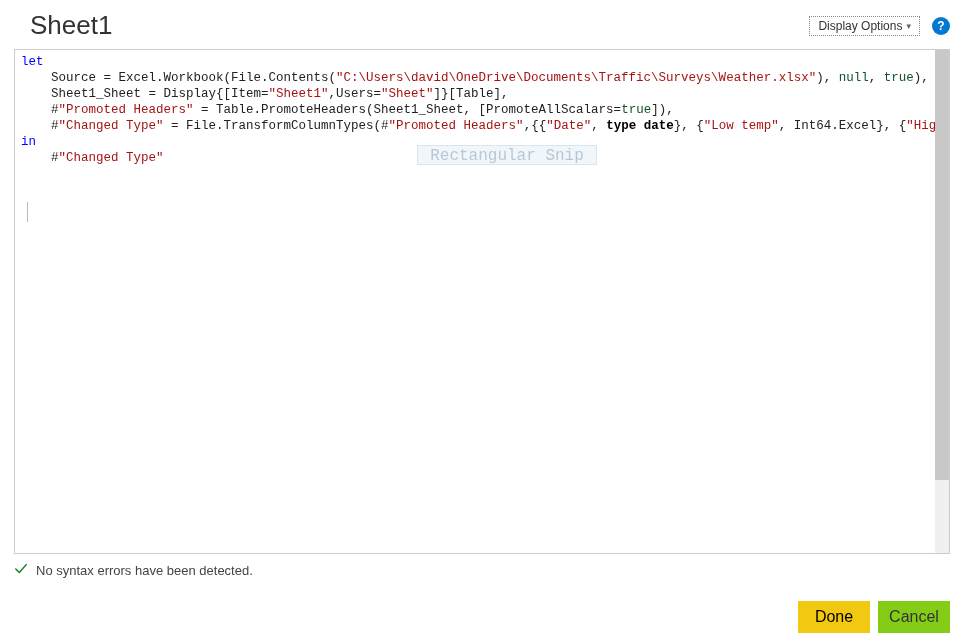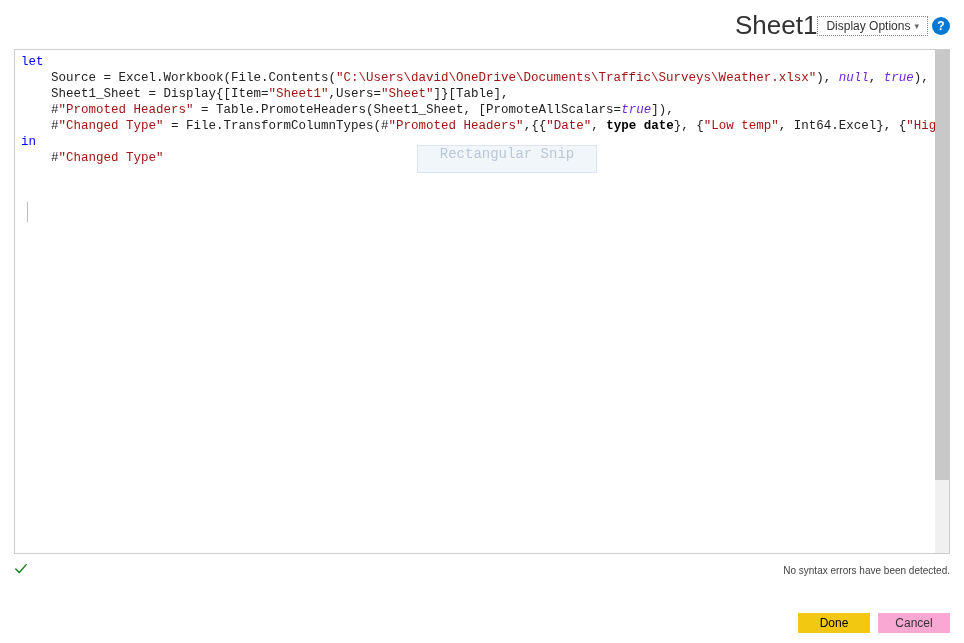--- a/index.html
+++ b/index.html
@@ -10,33 +10,33 @@
     body {
       font-family: "Segoe UI", Tahoma, sans-serif;
       background: #fff;
       width: 964px;
       height: 643px;
       overflow: hidden;
       position: relative;
     }
     .header {
       display: flex;
-      justify-content: flex-end;
+      justify-content: space-between;
       align-items: center;
       padding: 10px 14px 8px 30px;
     }
     .page-title {
       font-size: 26px;
       font-weight: 300;
       color: #333;
     }
     .header-right {
       display: flex;
       align-items: center;
-      gap: 4px;
+      gap: 12px;
     }
     .display-options {
       border: 1px dotted #888;
       padding: 2px 8px;
       font-size: 12px;
       color: #333;
       cursor: pointer;
       display: inline-flex;
       align-items: center;
       gap: 4px;
@@ -89,71 +89,70 @@
       line-height: 16px;
       padding: 4px 6px;
       color: #222;
       white-space: pre;
       overflow: hidden;
       height: 100%;
       position: relative;
     }
     .kw { color: #0000ff; margin-top: 16px; }
     .str { color: #a31515; }
-    .lit { color: #6d28d9; font-style: italic; }
+    .lit { color: #14532d; }
     .typ { color: #000000; font-weight: bold; }
     .watermark {
       position: absolute;
       left: 402px;
       top: 95px;
       width: 180px;
-      height: 28px;
+      height: 20px;
       background: rgba(200, 220, 240, 0.25);
       border: 1px solid rgba(150,180,210,0.25);
       display: flex;
-      align-items: flex-start;
+      align-items: flex-end;
       justify-content: center;
-      font-size: 14px;
+      font-size: 16px;
       color: rgba(100,130,160,0.4);
       pointer-events: none;
     }
     .status-line {
       margin: 8px 14px 0 14px;
       display: flex;
       align-items: center;
       gap: 8px;
-      font-size: 10px;
+      font-size: 13px;
       color: #444;
-      justify-content: space-between;
     }
     .check-icon svg {
       width: 14px;
       height: 14px;
     }
     .footer {
       position: absolute;
       bottom: 10px;
       right: 14px;
       display: flex;
       gap: 8px;
     }
     .btn {
       min-width: 72px;
-      height: 20px;
+      height: 32px;
       border: none;
-      font-size: 12px;
+      font-size: 16px;
       cursor: pointer;
       font-family: inherit;
     }
     .btn-done {
       background: #f2c811;
       color: #000;
     }
     .btn-cancel {
-      background: #f9a8d4;
+      background: #84cc16;
       color: #333;
     }
     .gutter {
       position: absolute;
       left: 12px;
       top: 152px;
       width: 1px;
       height: 20px;
       background: #bbb;
     }

